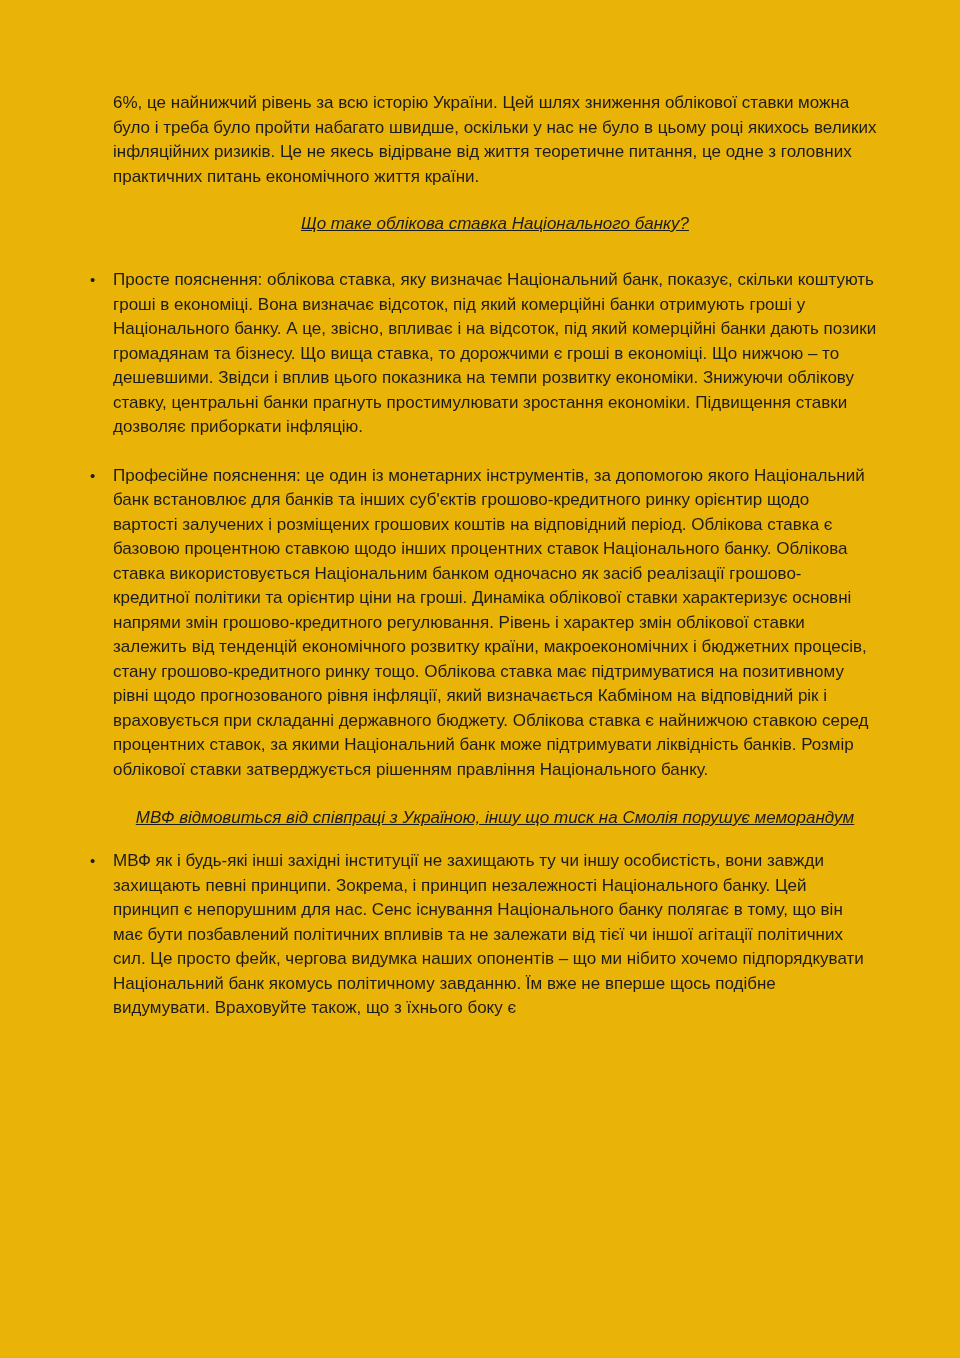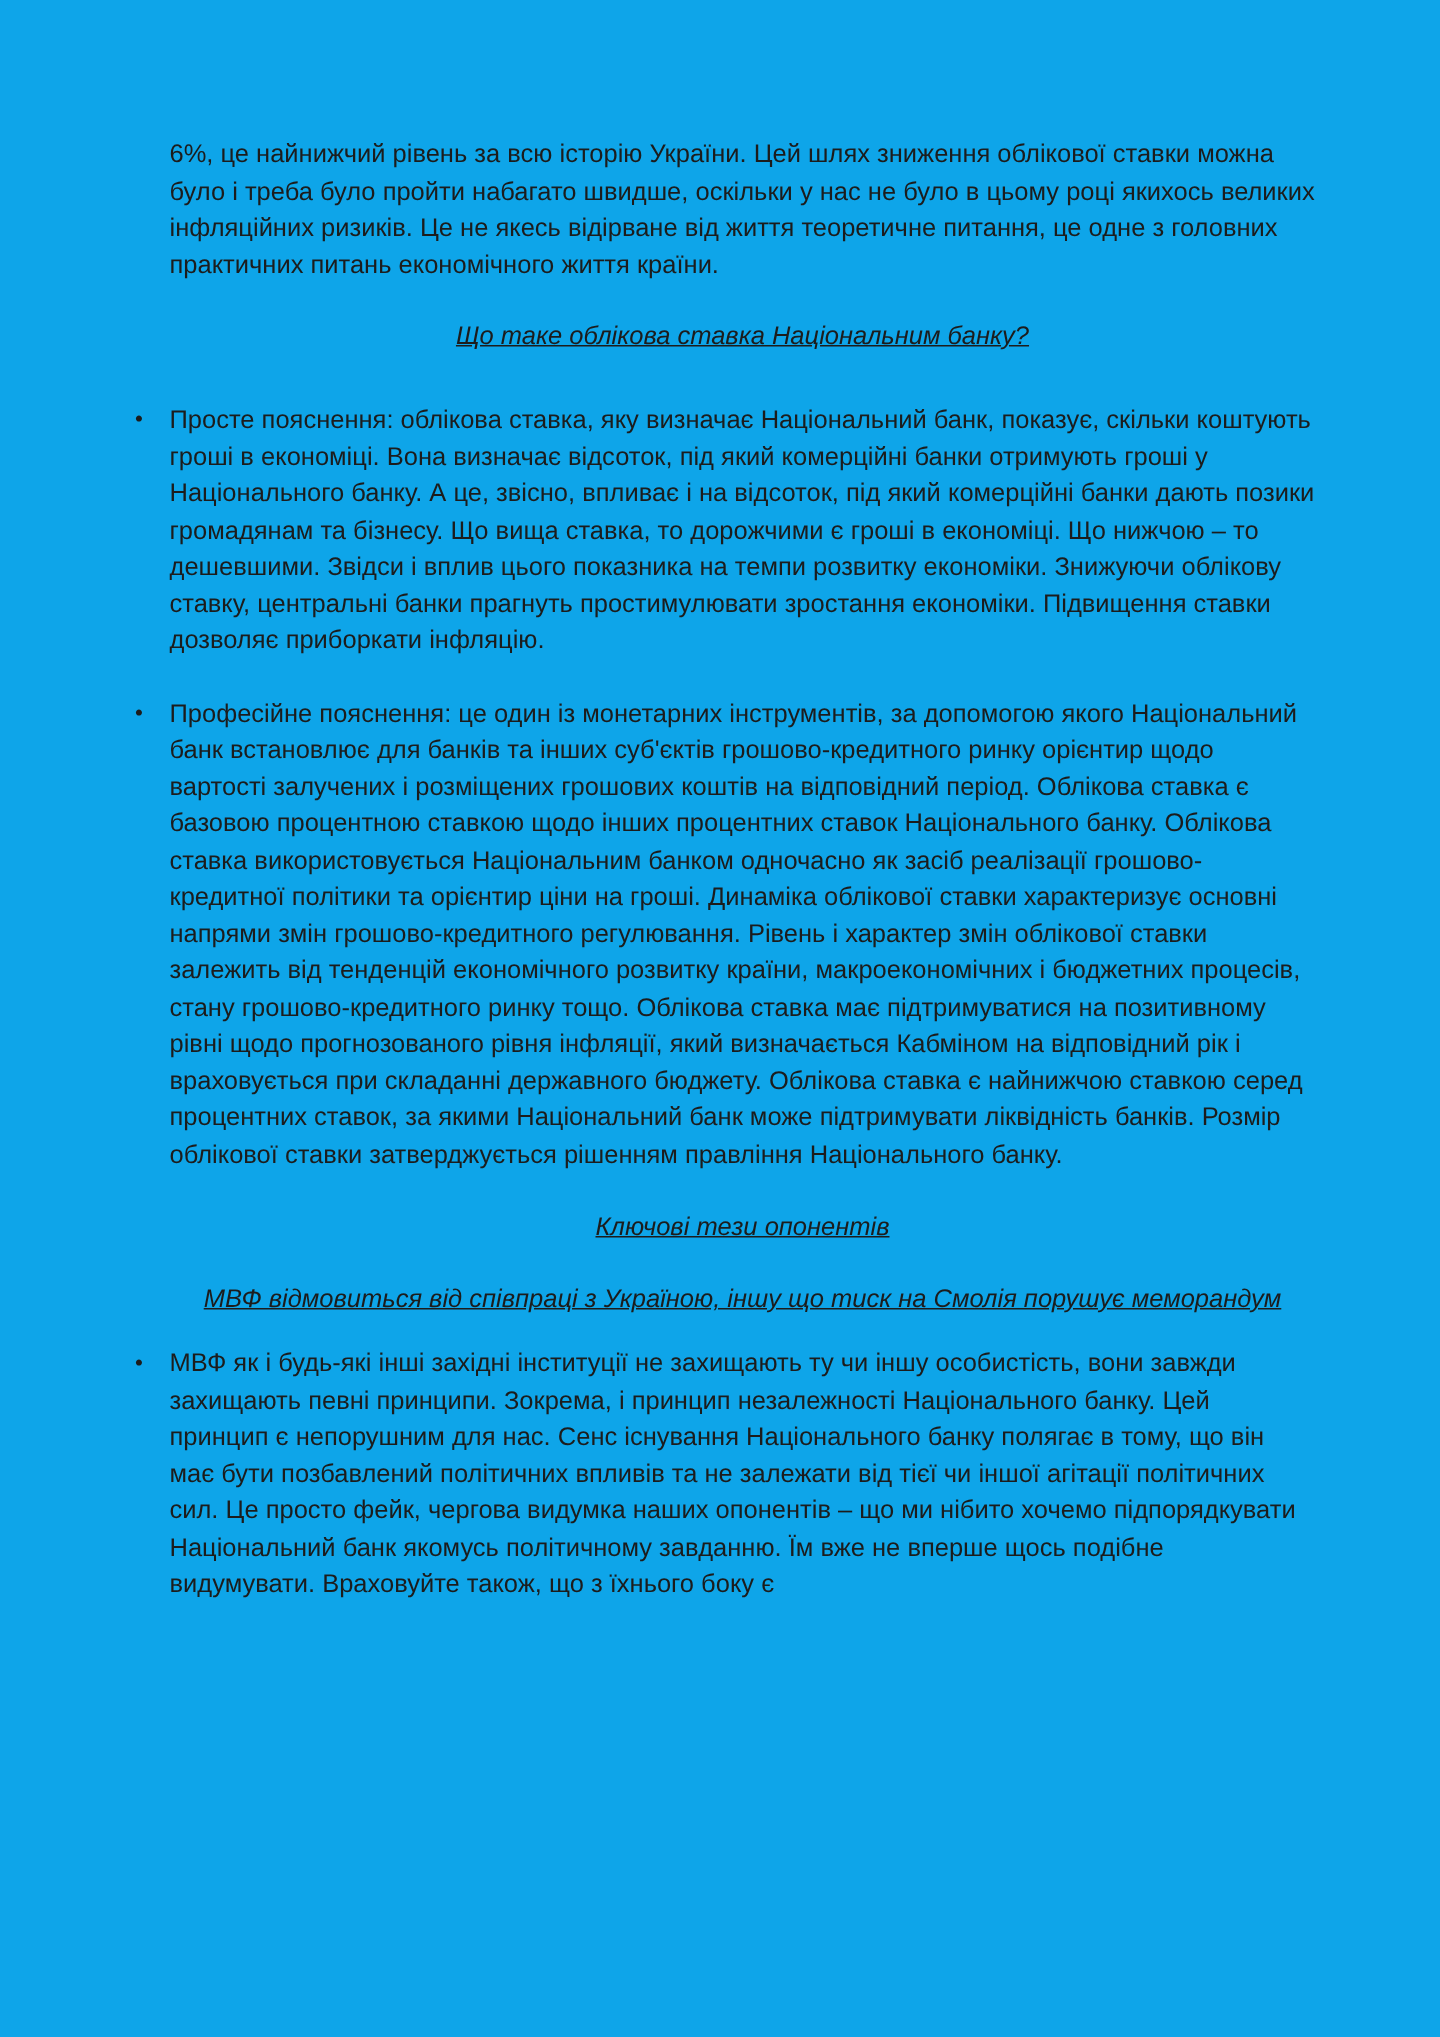--- a/index.html
+++ b/index.html
@@ -14,21 +14,21 @@
   }
   .page {
     box-sizing: border-box;
     width: 960px;
     min-height: 1358px;
     padding: 91px 83px 40px 113px;
     font-family: "Liberation Sans", "DejaVu Sans", sans-serif;
     font-size: 17px;
     line-height: 24.5px;
     color: #1c1c1c;
-    background: #0ea5e9;
+    background: #eab308;
     text-align: left;
   }
   .para {
     margin: 0 0 20px 0;
   }
   .doc-heading {
     margin: 0 0 30px 0;
     text-align: center;
     font-style: italic;
     text-decoration: underline;
@@ -64,34 +64,33 @@
     font-size: 15px;
   }
 </style>
 </head>
 <body>
 
 <div class="page">
 
   <p class="para">6%, це найнижчий рівень за всю історію України. Цей шлях зниження облікової ставки можна було і треба було пройти набагато швидше, оскільки у нас не було в цьому році якихось великих інфляційних ризиків. Це не якесь відірване від життя теоретичне питання, це одне з головних практичних питань економічного життя країни.</p>
 
-  <div class="doc-heading">Що таке облікова ставка Національним банку?</div>
+  <div class="doc-heading">Що таке облікова ставка Національного банку?</div>
 
   <ul class="bullets">
     <li class="bullet-item">
       <span class="marker">•</span>
       <span class="bullet-text">Просте пояснення: облікова ставка, яку визначає Національний банк, показує, скільки коштують гроші в економіці. Вона визначає відсоток, під який комерційні банки отримують гроші у Національного банку. А це, звісно, впливає і на відсоток, під який комерційні банки дають позики громадянам та бізнесу. Що вища ставка, то дорожчими є гроші в економіці. Що нижчою – то дешевшими. Звідси і вплив цього показника на темпи розвитку економіки. Знижуючи облікову ставку, центральні банки прагнуть простимулювати зростання економіки. Підвищення ставки дозволяє приборкати інфляцію.</span>
     </li>
     <li class="bullet-item">
       <span class="marker">•</span>
       <span class="bullet-text">Професійне пояснення: це один із монетарних інструментів, за допомогою якого Національний банк встановлює для банків та інших суб'єктів грошово-кредитного ринку орієнтир щодо вартості залучених і розміщених грошових коштів на відповідний період. Облікова ставка є базовою процентною ставкою щодо інших процентних ставок Національного банку. Облікова ставка використовується Національним банком одночасно як засіб реалізації грошово-кредитної політики та орієнтир ціни на гроші. Динаміка облікової ставки характеризує основні напрями змін грошово-кредитного регулювання. Рівень і характер змін облікової ставки залежить від тенденцій економічного розвитку країни, макроекономічних і бюджетних процесів, стану грошово-кредитного ринку тощо. Облікова ставка має підтримуватися на позитивному рівні щодо прогнозованого рівня інфляції, який визначається Кабміном на відповідний рік і враховується при складанні державного бюджету. Облікова ставка є найнижчою ставкою серед процентних ставок, за якими Національний банк може підтримувати ліквідність банків. Розмір облікової ставки затверджується рішенням правління Національного банку.</span>
     </li>
   </ul>
 
-  <div class="doc-heading key-theses">Ключові тези опонентів</div>
 
   <div class="doc-heading subheading">МВФ відмовиться від співпраці з Україною, іншу що тиск на Смолія порушує меморандум</div>
 
   <ul class="bullets last">
     <li class="bullet-item">
       <span class="marker">•</span>
       <span class="bullet-text">МВФ як і будь-які інші західні інституції не захищають ту чи іншу особистість, вони завжди захищають певні принципи. Зокрема, і принцип незалежності Національного банку. Цей принцип є непорушним для нас. Сенс існування Національного банку полягає в тому, що він має бути позбавлений політичних впливів та не залежати від тієї чи іншої агітації політичних сил. Це просто фейк, чергова видумка наших опонентів – що ми нібито хочемо підпорядкувати Національний банк якомусь політичному завданню. Їм вже не вперше щось подібне видумувати. Враховуйте також, що з їхнього боку є</span>
     </li>
   </ul>
 

